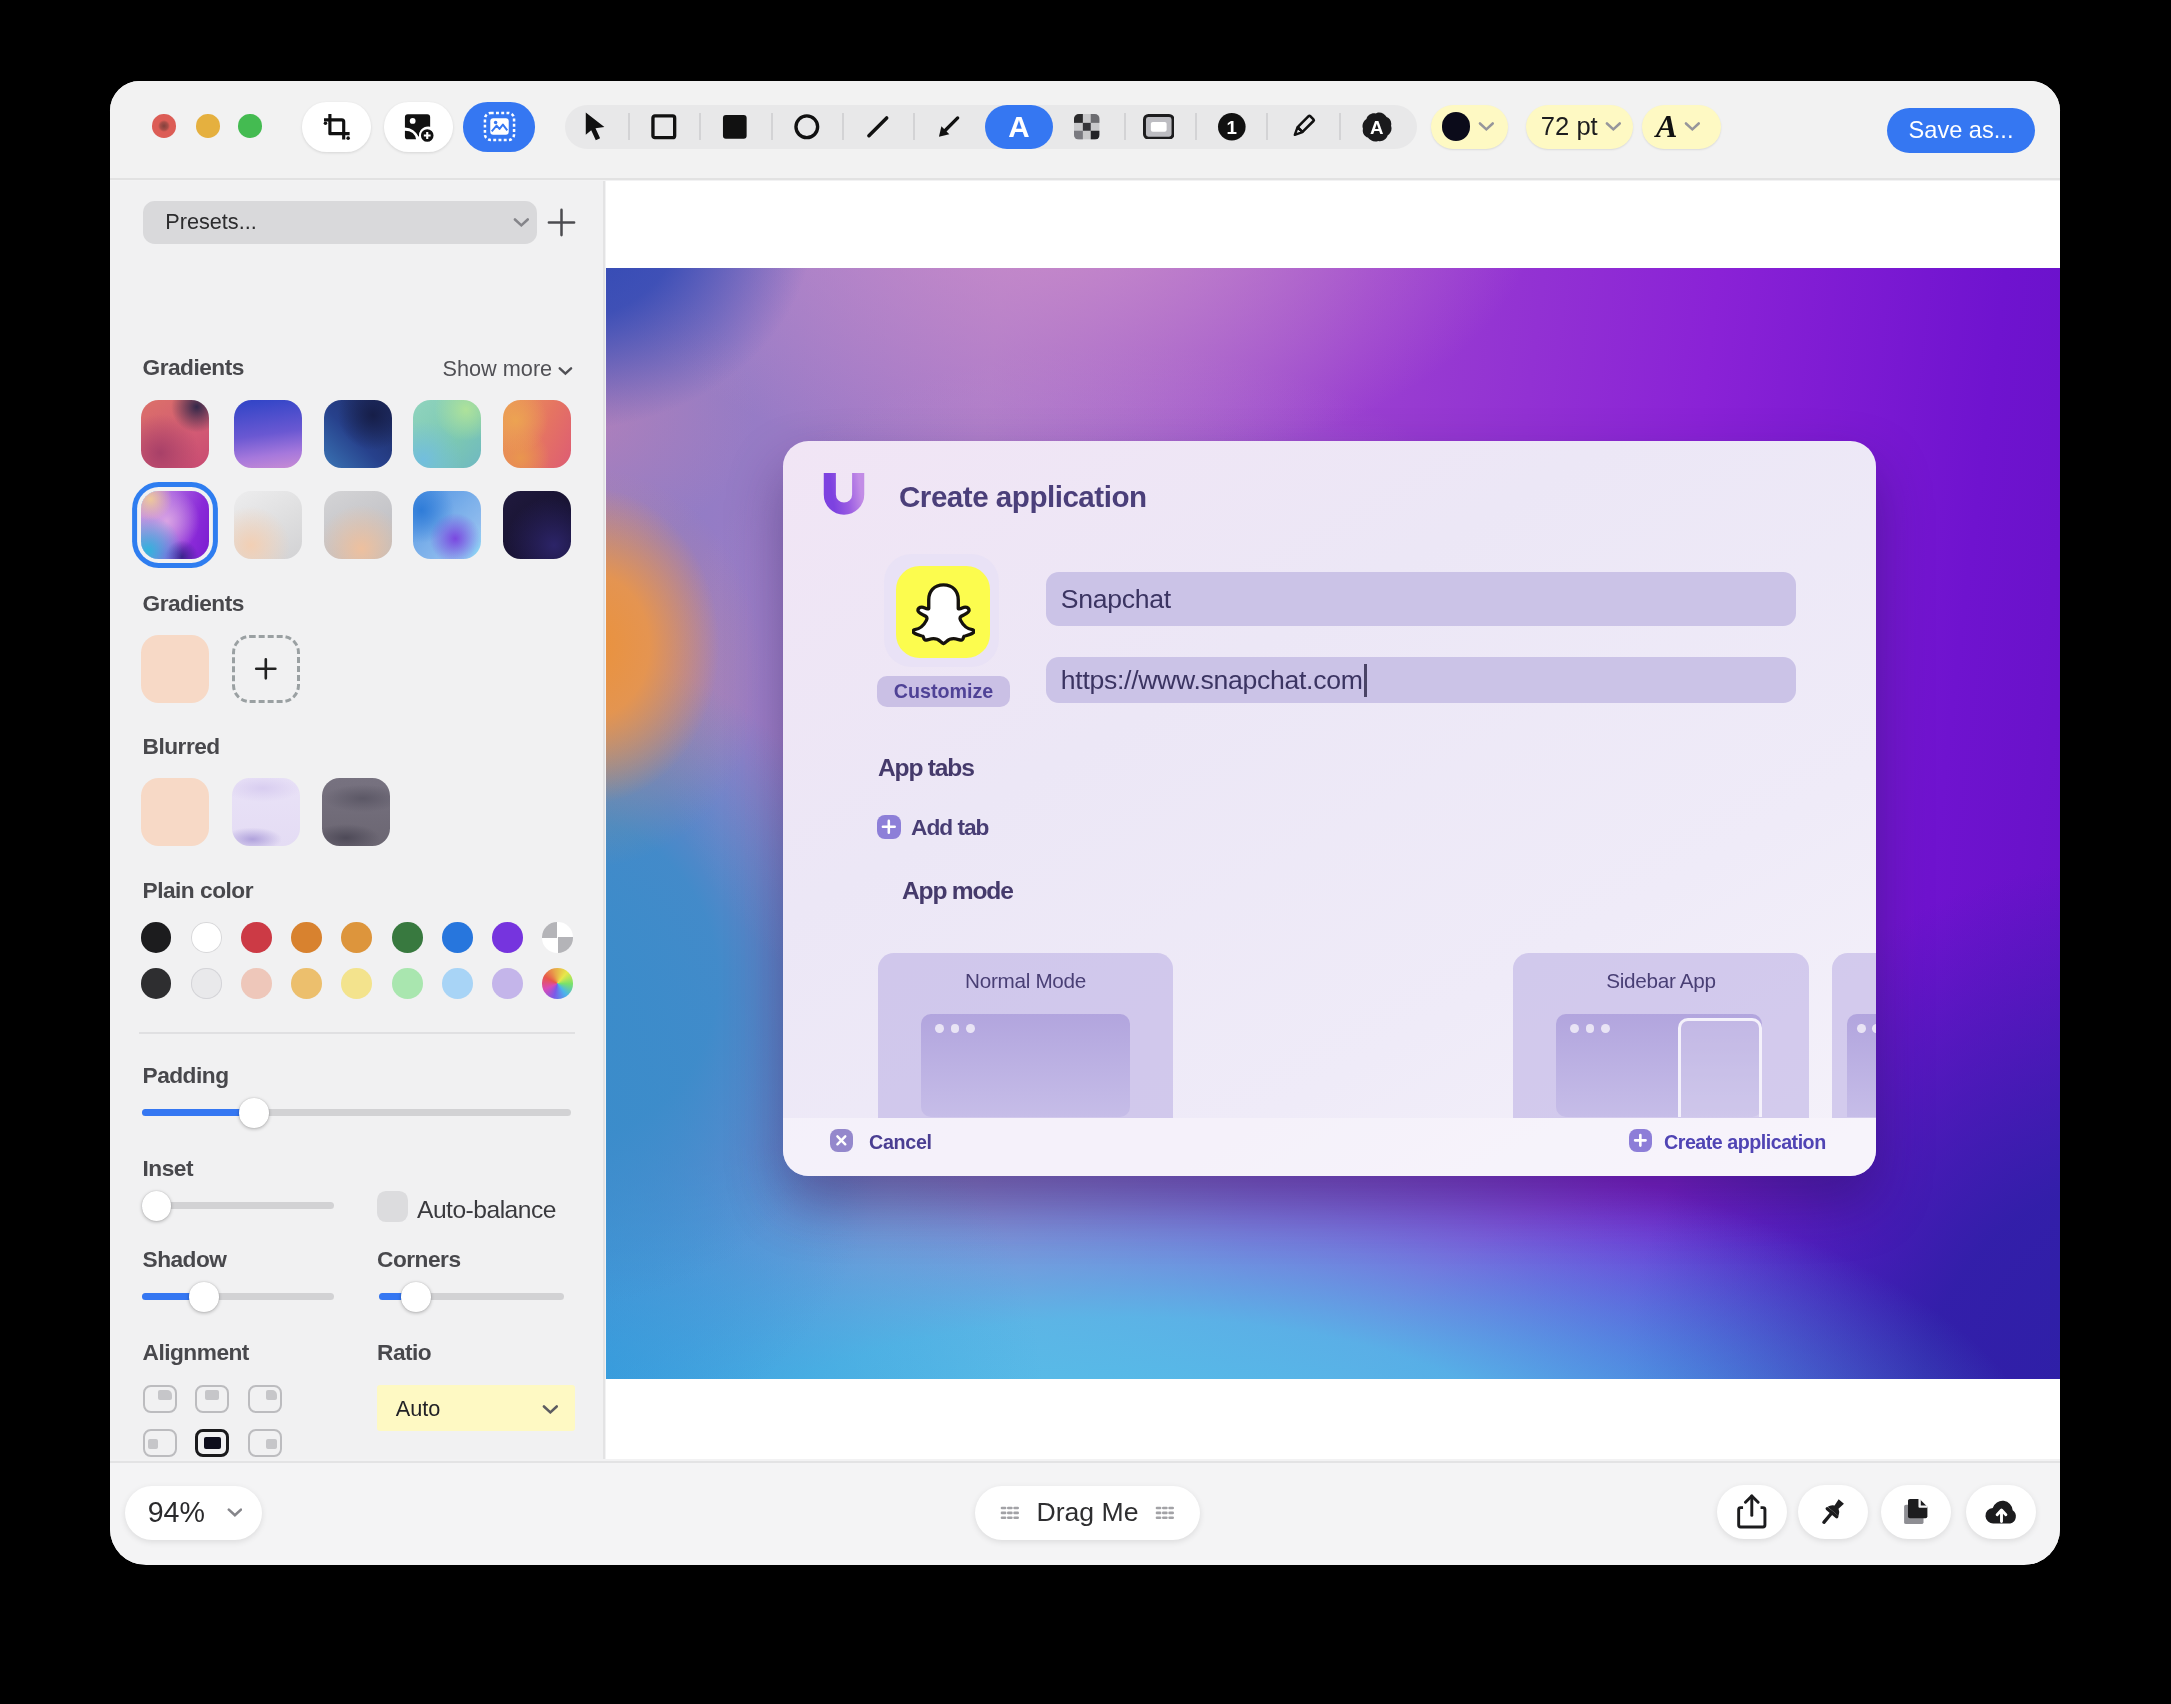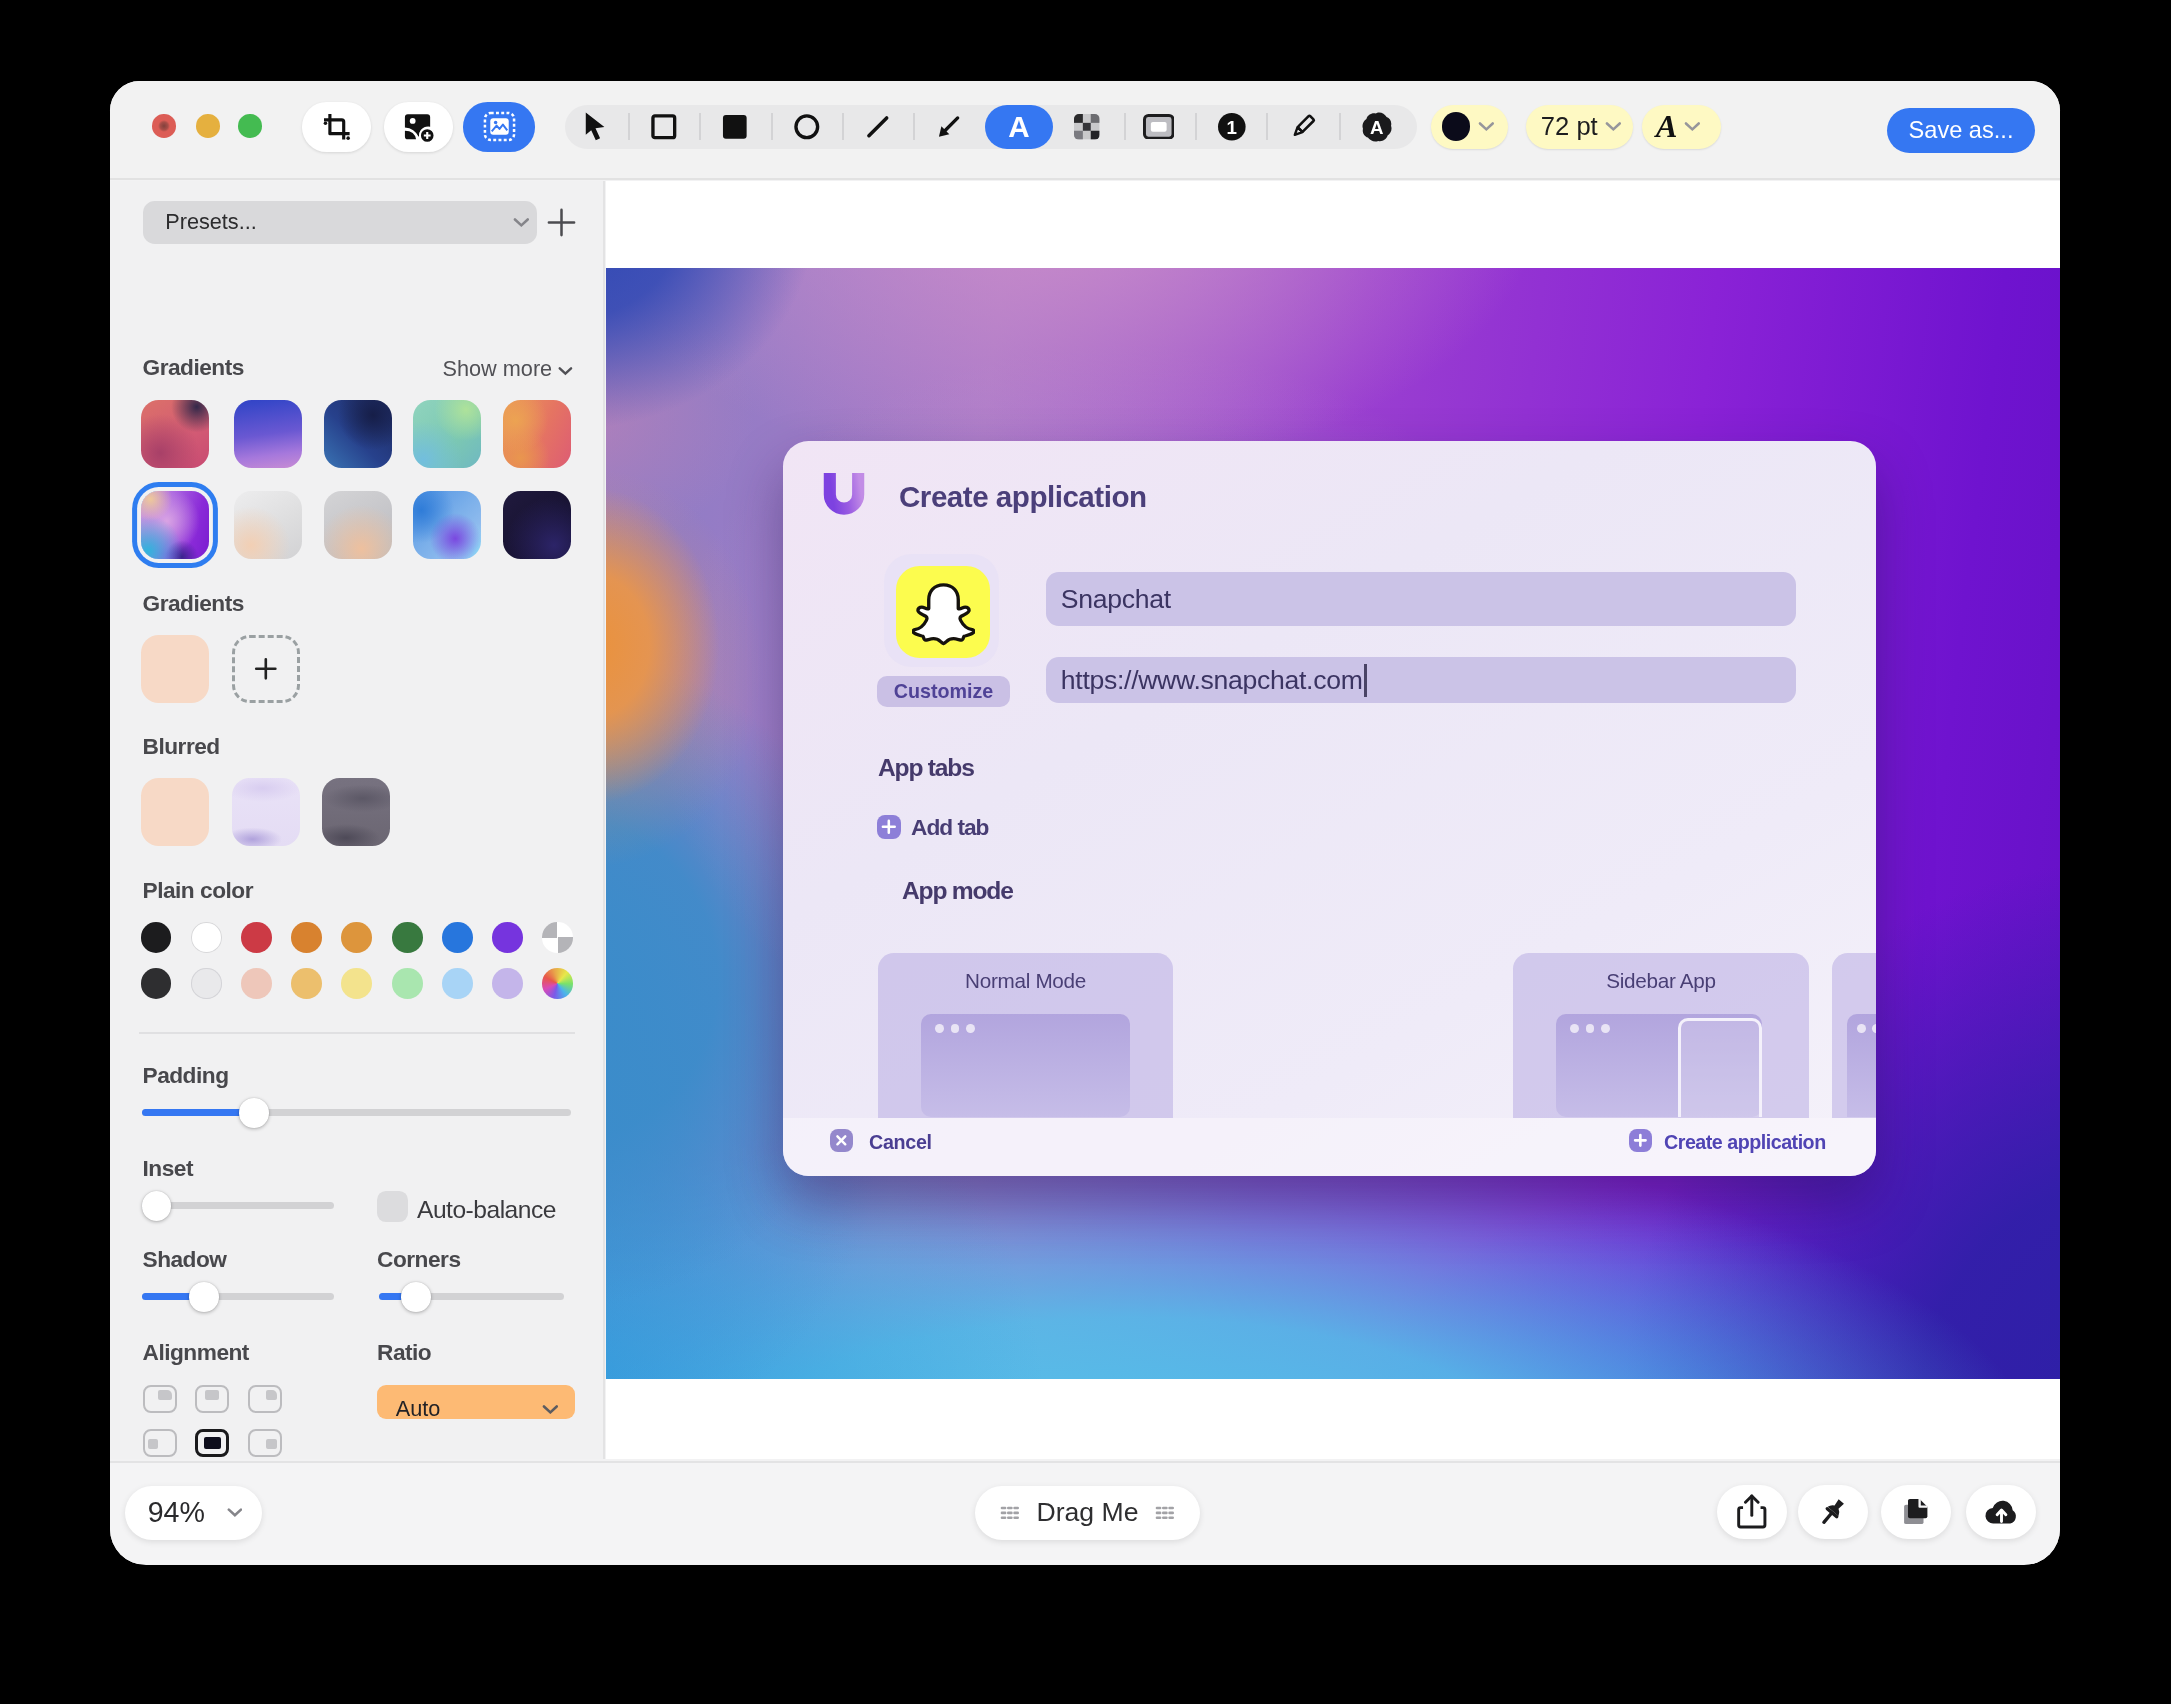--- a/index.html
+++ b/index.html
@@ -302,21 +302,21 @@
         </div>
       <div class="alignbtn" style="left:32.5px; top:1248px;">
           <div class="alignbit" style="left:3px; top:7.9px; width:10.8px; height:9.9px; border-radius:2px;"></div>
         </div>
       <div class="alignbtn" style="left:85px; top:1248px; border-color:#1a1a1c; border-width:3px;">
           <div class="alignbit" style="left:5.9px; top:4.9px; width:16.7px; height:11.8px; border-radius:2px; background:#0e0e1c;"></div>
         </div>
       <div class="alignbtn" style="left:138px; top:1248px;">
           <div class="alignbit" style="right:3px; top:7.9px; width:10.8px; height:9.9px; border-radius:2px;"></div>
         </div>
-      <div style="position:absolute; left:267px; top:1204px; width:198px; height:34px; border-radius:9px; background:#fdba74;">
+      <div style="position:absolute; left:267px; top:1204px; width:198px; height:46px; border-radius:3px; background:#fef9c3;">
           <span style="font-size:21.7px; color:#222226; position:absolute; left:18.7px; top:10.8px;">Auto</span>
           <svg width="16.7" height="10.8" viewBox="0 0 17 11" style="position:absolute; right:16.7px; top:18.7px;">
             <path d="M2 2.5 L8.5 8.5 L15 2.5" fill="none" stroke="#5c5c60" stroke-width="2.6" stroke-linecap="round"></path>
           </svg>
         </div>
     </div>
 
     <div class="canvas">
       <div class="wall"></div>
       <div class="dialog" id="dialog" style="left:177px; top:260px;">

